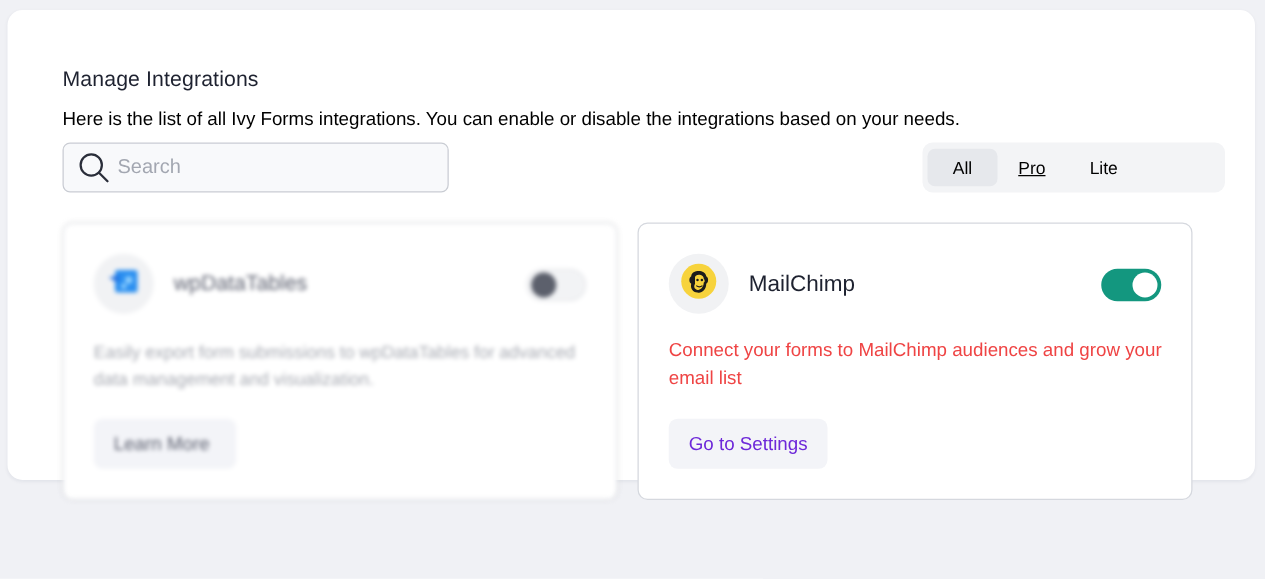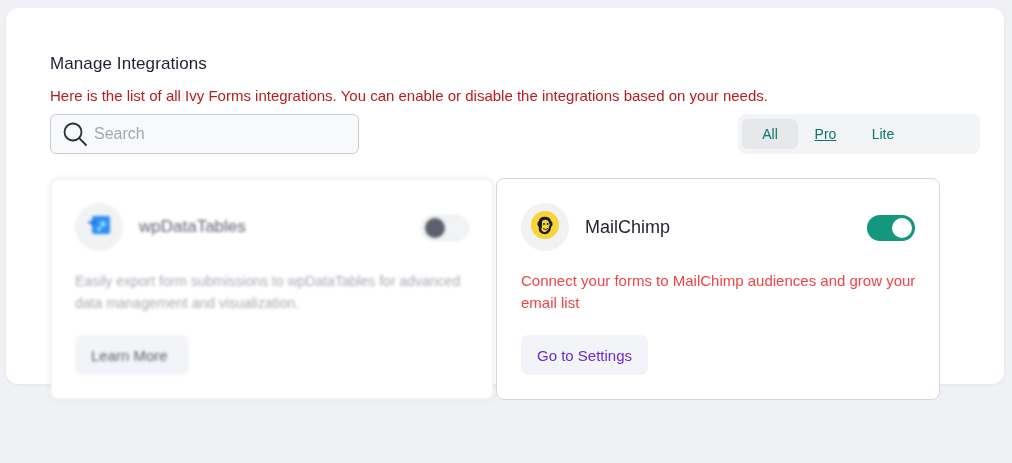--- a/index.html
+++ b/index.html
@@ -23,21 +23,21 @@
       left: 44px; top: 46px;
       font-size: 17px;
       font-weight: 500;
       color: #1e2230;
       letter-spacing: 0.1px;
     }
     .subtitle {
       position: absolute;
       left: 44px; top: 79px;
       font-size: 15px;
-      color: #b91c1c;
+      color: #000000;
     }
     .search {
       position: absolute;
       left: 44px; top: 106px;
       width: 309px; height: 40px;
       border: 1px solid #c9ccd3;
       border-radius: 6px;
       background: #f8f9fb;
       display: flex; align-items: center;
     }
@@ -59,21 +59,21 @@
       width: 242px; height: 40px;
       background: #f3f4f6;
       border-radius: 8px;
       display: flex; align-items: center;
       padding: 0 4px;
     }
     .filter {
       height: 30px;
       display: flex; align-items: center; justify-content: center;
       font-size: 14px; font-weight: 500;
-      color: #0f766e;
+      color: #000000;
       border-radius: 6px;
       cursor: pointer;
     }
     .filter.active { background: #e6e8ec; }
     .f0 { width: 56px; }
     .f1 { width: 63px; }
     .f2 { width: 55px; text-decoration: underline; }
     .f3 { width: 60px; }
 
     .card {
@@ -83,21 +83,21 @@
       border: 1px solid #d5d8de;
       border-radius: 8px;
       background: #ffffff;
     }
     .card.blurred {
       left: 44px;
       filter: blur(1.6px);
       border-color: #e1e3e7;
       box-shadow: 0 0 4px rgba(0,0,0,0.06);
     }
-    .card.active { left: 490px; }
+    .card.active { left: 504px; }
     .logo-wrap {
       position: absolute;
       left: 24px; top: 24px;
       width: 48px; height: 48px;
       border-radius: 50%;
       background: #f1f2f4;
       display: flex; align-items: center; justify-content: center;
     }
     .card-name {
       position: absolute;

